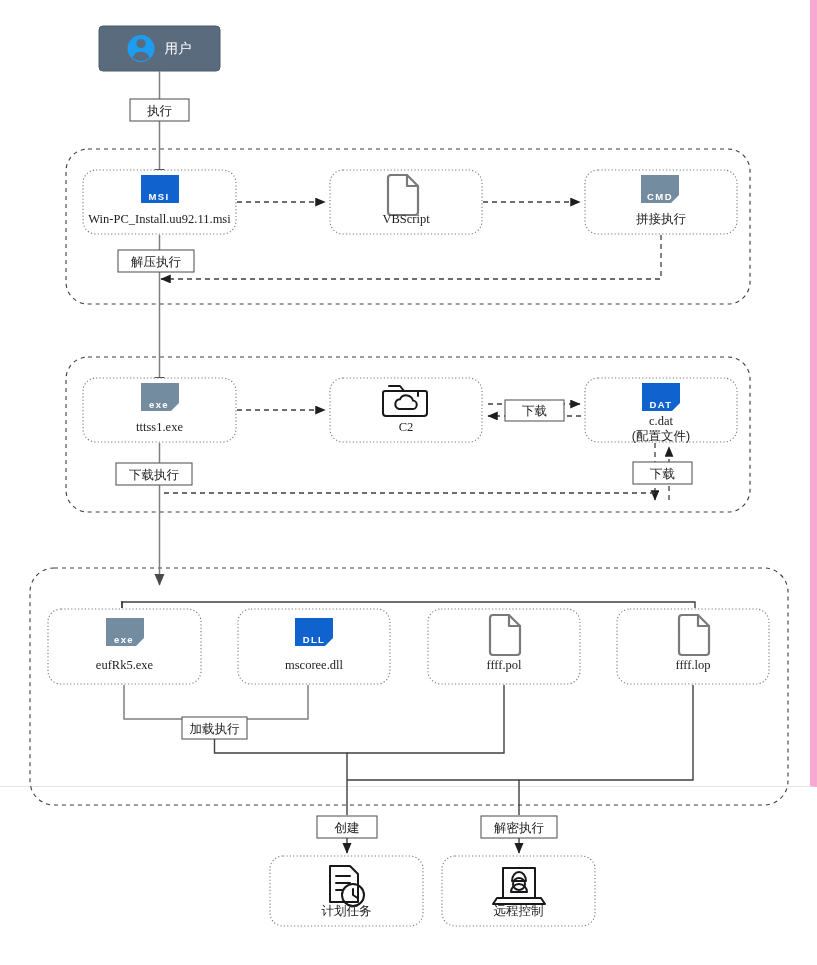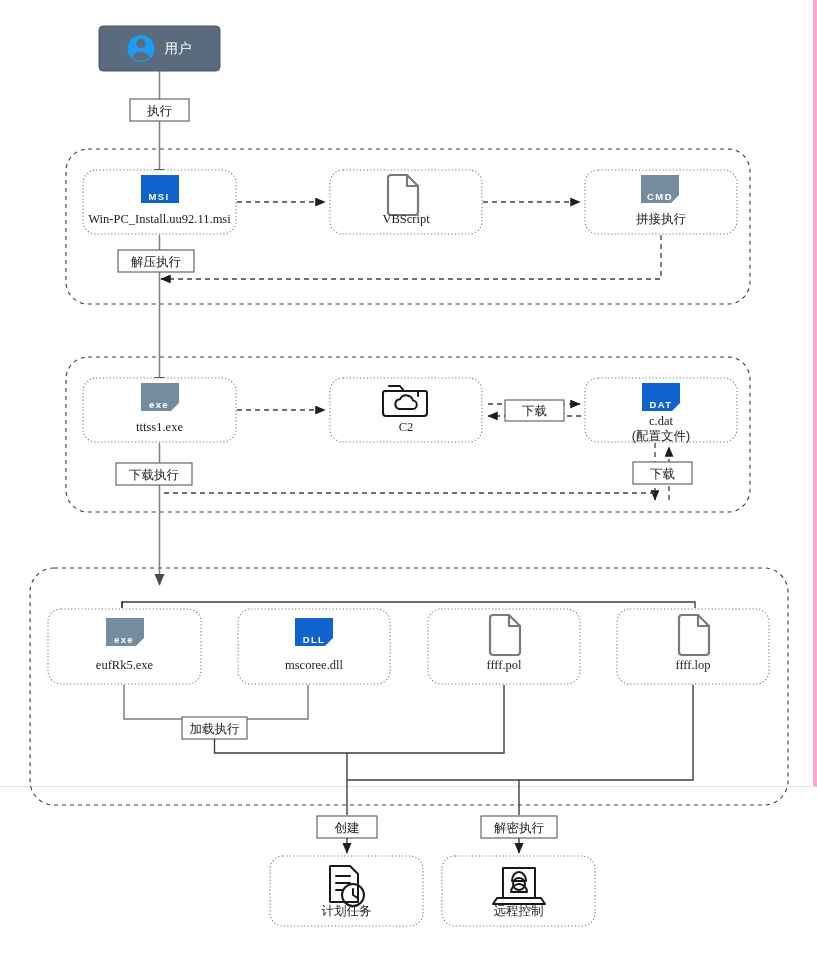--- a/index.html
+++ b/index.html
@@ -6,21 +6,21 @@
   body{
     width:817px;height:965px;
     background:#ffffff;
     font-family:"Liberation Serif", serif;
     overflow:hidden;
   }
   #canvas{
     position:relative;
     width:817px;height:787px;
     background:#ffffff;
-    border-right:4px solid #f9a8d4;
+    border-right:7px solid #f9a8d4;
     border-bottom:1px solid #e4e4e4;
     box-sizing:border-box;
   }
   svg#diagram{position:absolute;left:0;top:0;width:817px;height:965px;}
   .grp-box{fill:none;stroke:#3c3c3c;stroke-width:1.1;stroke-dasharray:4 4;}
   .node-box{fill:#ffffff;stroke:#7a7a7a;stroke-width:1.1;stroke-dasharray:1.2 2.2;}
   .user-box{fill:#5a6b7d;stroke:#4a5a6b;stroke-width:1;}
   .lbl-box{fill:#ffffff;stroke:#5a5a5a;stroke-width:1.1;}
   .edge-solid{fill:none;stroke:#7f7f7f;stroke-width:1.5;}
   .edge-black{fill:none;stroke:#3f3f3f;stroke-width:1.4;}

